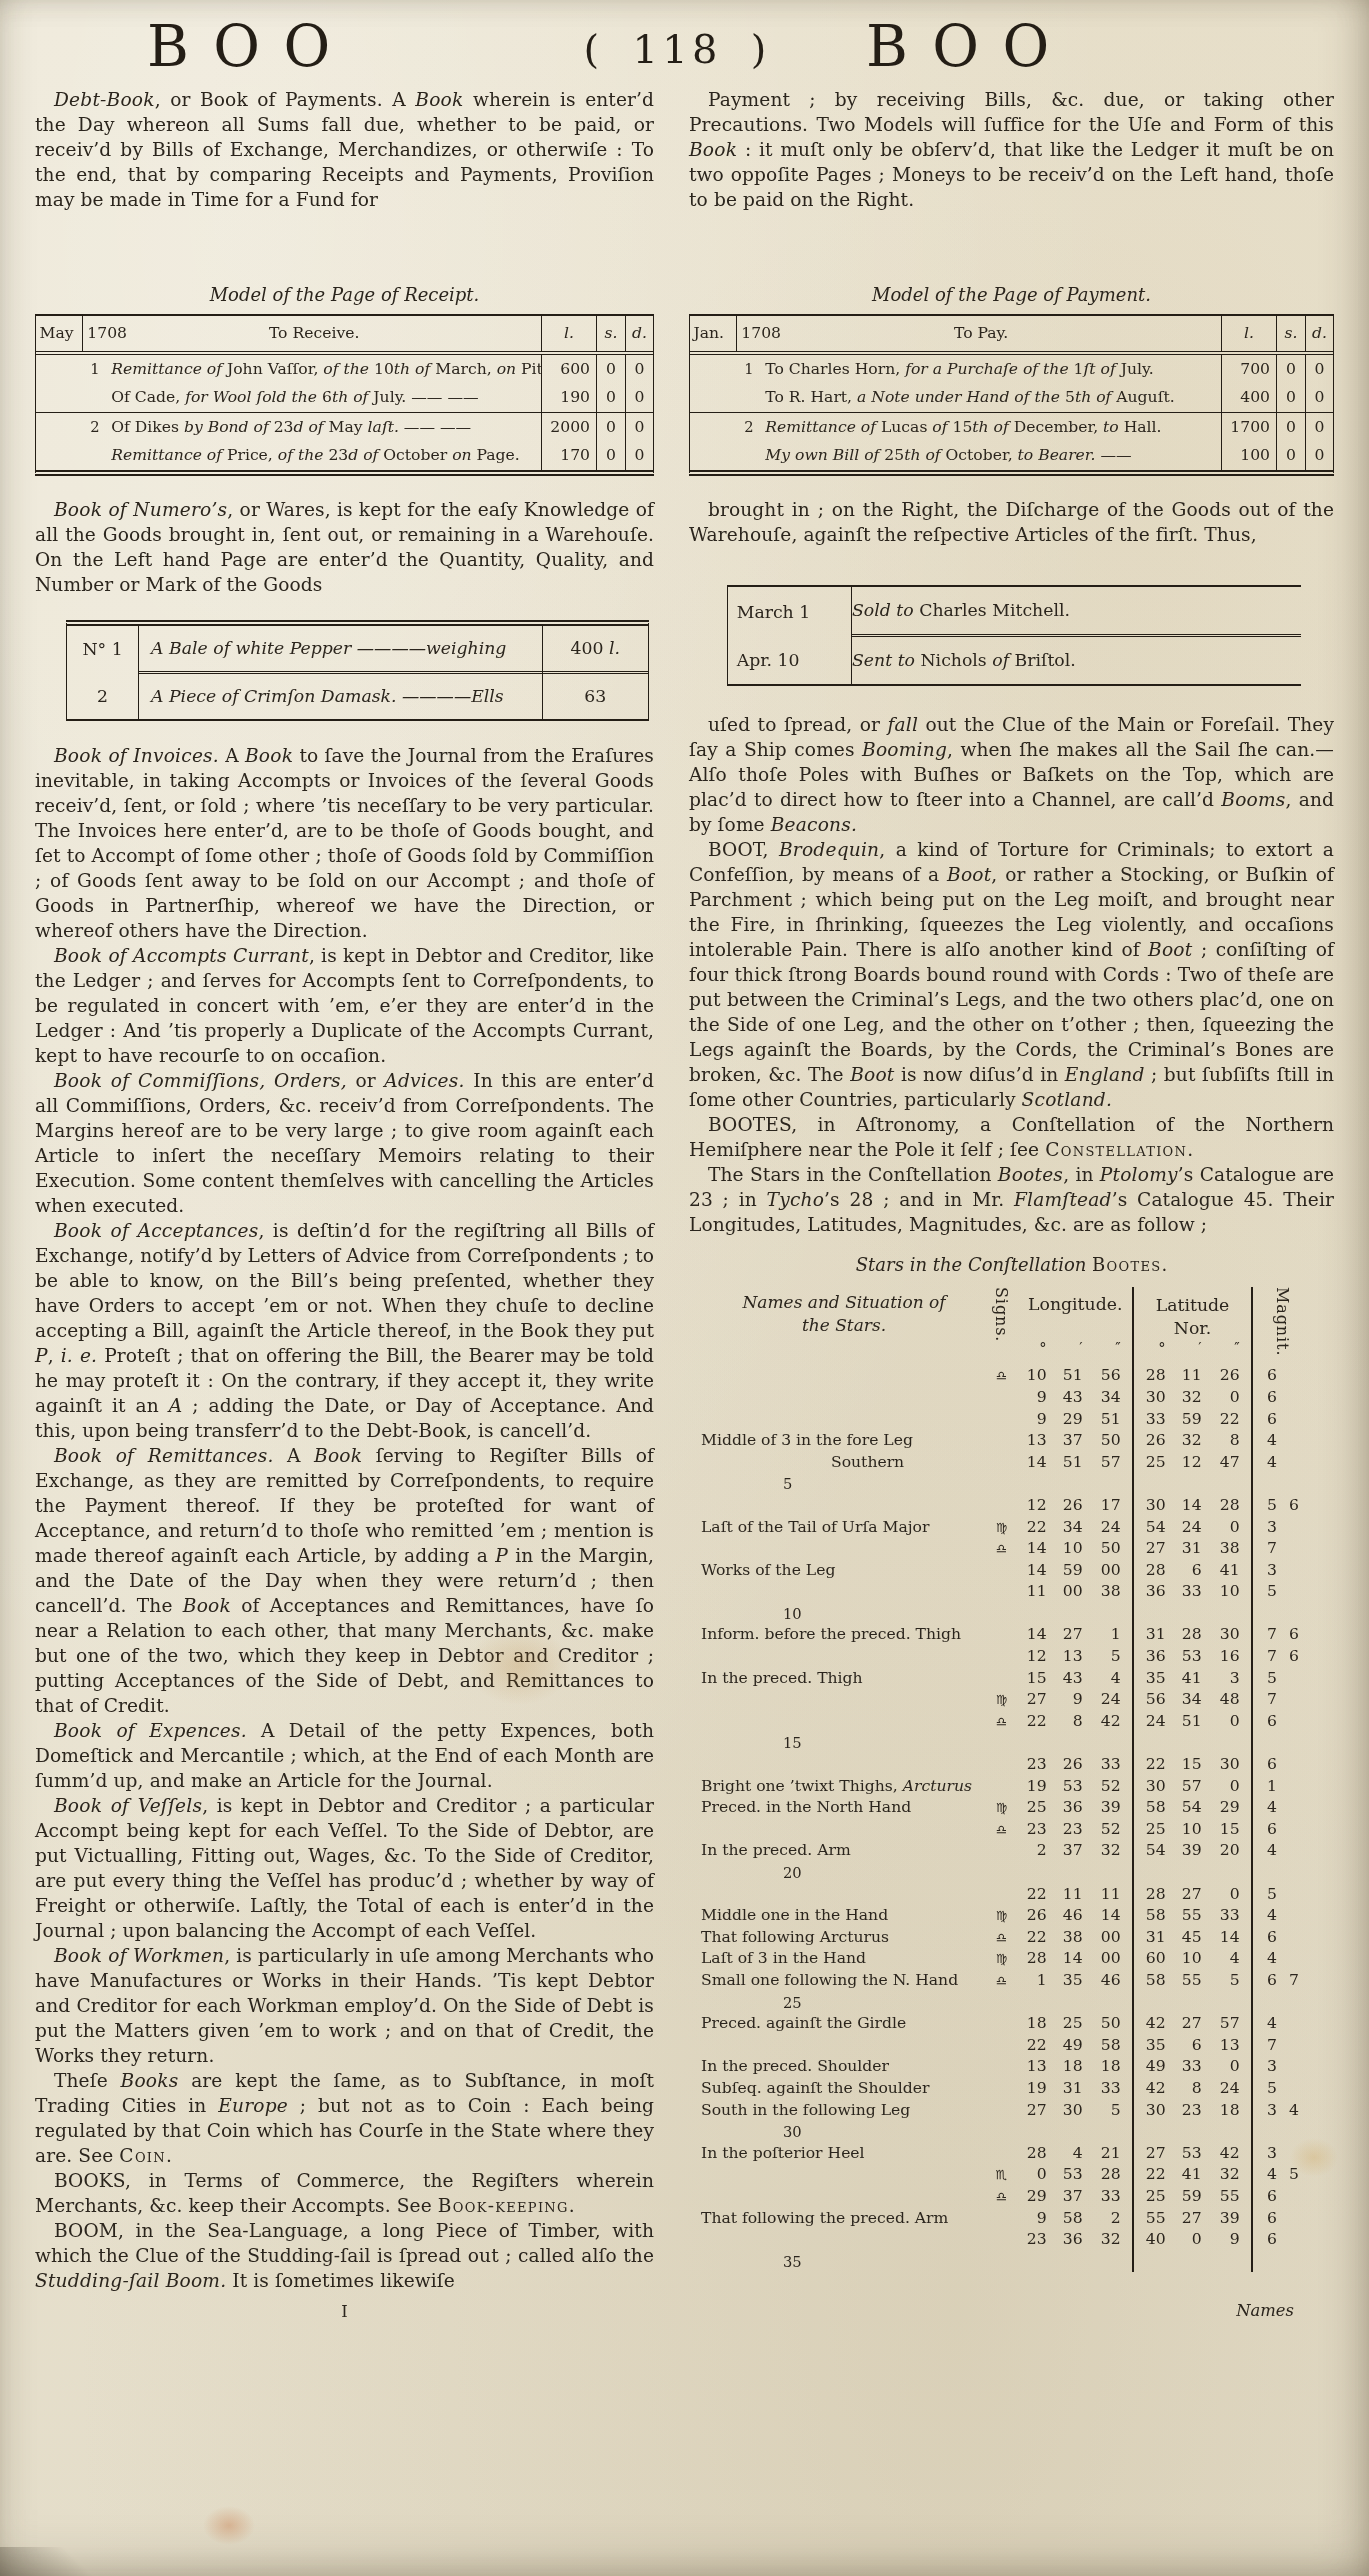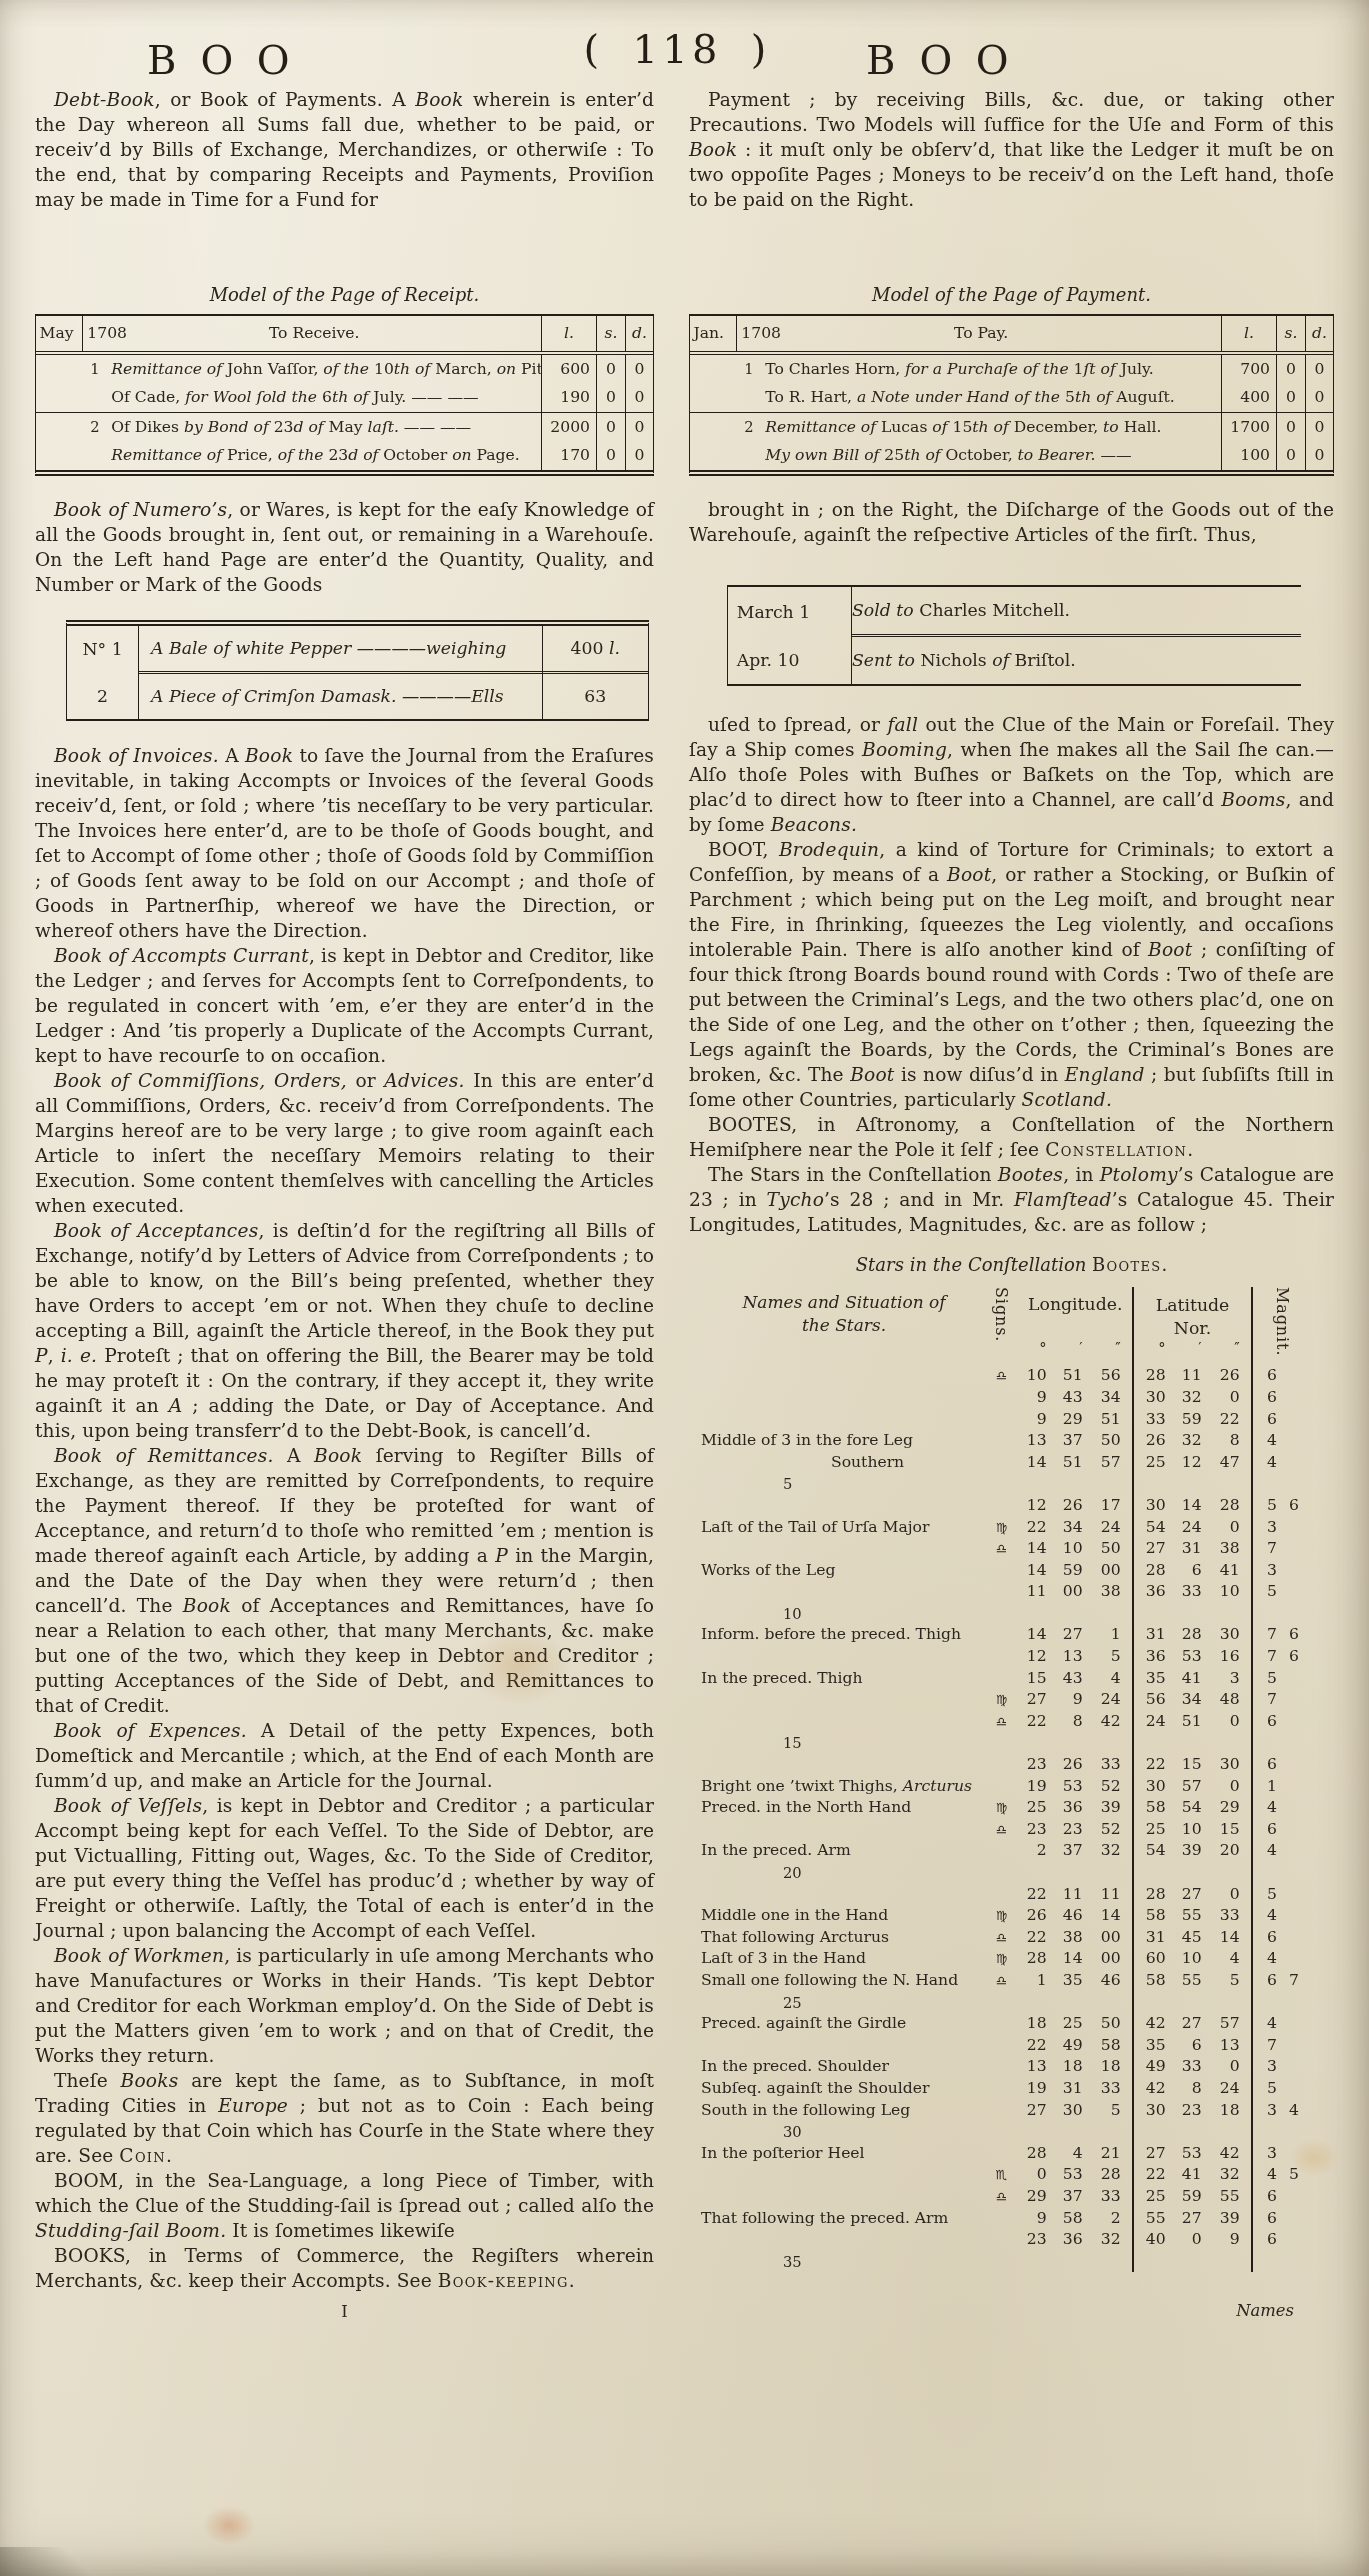--- a/index.html
+++ b/index.html
@@ -19,21 +19,21 @@
     font-family:"DejaVu Serif","Liberation Serif",serif;
   }
   .stain{position:absolute;border-radius:50%;pointer-events:none;}
   .stain.s1{left:467px;top:1627px;width:104px;height:78px;background:radial-gradient(closest-side,rgba(176,118,36,.22),transparent);}
   .stain.s2{left:203px;top:2506px;width:52px;height:39px;background:radial-gradient(closest-side,rgba(190,90,30,.30),transparent);}
   .stain.s3{left:1290px;top:2138px;width:48px;height:39px;background:radial-gradient(closest-side,rgba(200,150,60,.25),transparent);}
   .corner{position:absolute;left:0;bottom:0;width:95px;height:29px;background:linear-gradient(45deg,rgba(40,33,20,.38),transparent 75%);}
 
   
   .running-head{position:relative;height:87px;}
-  .rh{position:absolute;top:37px;font-size:40px;letter-spacing:23.4px;color:#241e16;}
+  .rh{position:absolute;top:13px;font-size:57px;letter-spacing:23.4px;color:#241e16;}
   .rh-left{left:147px;}
   .rh-right{left:866px;}
   .rh-page{left:50%;transform:translateX(-54%);letter-spacing:4.3px;word-spacing:12px;font-size:40px;top:26px;}
 
   
   .columns{display:flex;gap:35px;padding:0 28px 0 35px;}
   .col{box-sizing:border-box;}
   .col-left{width:619px;}
   .col-right{width:645px;}
 
@@ -183,22 +183,22 @@
         </div>
       <p class="para"><i>Book of Invoices.</i>  A <i>Book</i> to ſave the Journal from the Eraſures inevitable, in taking Accompts or Invoices of the ſeveral Goods receiv’d, ſent, or ſold ; where ’tis neceſſary to be very particular.  The Invoices here enter’d, are to be thoſe of Goods bought, and ſet to Accompt of ſome other ; thoſe of Goods ſold by Commiſſion ; of Goods ſent away to be ſold on our Accompt ; and thoſe of Goods in Partnerſhip, whereof we have the Direction, or whereof others have the Direction.</p>
       <p class="para"><i>Book of Accompts Currant</i>, is kept in Debtor and Creditor, like the Ledger ; and ſerves for Accompts ſent to Correſpondents, to be regulated in concert with ’em, e’er they are enter’d in the Ledger :  And ’tis properly a Duplicate of the Accompts Currant, kept to have recourſe to on occaſion.</p>
       <p class="para"><i>Book of Commiſſions, Orders,</i> or <i>Advices.</i>  In this are enter’d all Commiſſions, Orders, &amp;c. receiv’d from Correſpondents.  The Margins hereof are to be very large ; to give room againſt each Article to inſert the neceſſary Memoirs relating to their Execution.  Some content themſelves with cancelling the Articles when executed.</p>
       <p class="para"><i>Book of Acceptances</i>, is deſtin’d for the regiſtring all Bills of Exchange, notify’d by Letters of Advice from Correſpondents ; to be able to know, on the Bill’s being preſented, whether they have Orders to accept ’em or not. When they chuſe to decline accepting a Bill, againſt the Article thereof, in the Book they put <i>P</i>, <i>i. e.</i> Proteſt ; that on offering the Bill, the Bearer may be told he may proteſt it :  On the contrary, if they accept it, they write againſt it an <i>A</i> ; adding the Date, or Day of Acceptance. And this, upon being transferr’d to the Debt-Book, is cancell’d.</p>
       <p class="para"><i>Book of Remittances.</i>  A <i>Book</i> ſerving to Regiſter Bills of Exchange, as they are remitted by Correſpondents, to require the Payment thereof.  If they be proteſted for want of Acceptance, and return’d to thoſe who remitted ’em ; mention is made thereof againſt each Article, by adding a <i>P</i> in the Margin, and the Date of the Day when they were return’d ; then cancell’d.  The <i>Book</i> of Acceptances and Remittances, have ſo near a Relation to each other, that many Merchants, &amp;c. make but one of the two, which they keep in Debtor and Creditor ; putting Acceptances of the Side of Debt, and Remittances to that of Credit.</p>
       <p class="para"><i>Book of Expences.</i>  A Detail of the petty Expences, both Domeſtick and Mercantile ; which, at the End of each Month are ſumm’d up, and make an Article for the Journal.</p>
       <p class="para"><i>Book of Veſſels</i>, is kept in Debtor and Creditor ; a particular Accompt being kept for each Veſſel.  To the Side of Debtor, are put Victualling, Fitting out, Wages, &amp;c. To the Side of Creditor, are put every thing the Veſſel has produc’d ; whether by way of Freight or otherwiſe.  Laſtly, the Total of each is enter’d in the Journal ; upon balancing the Accompt of each Veſſel.</p>
       <p class="para"><i>Book of Workmen</i>, is particularly in uſe among Merchants who have Manufactures or Works in their Hands.  ’Tis kept Debtor and Creditor for each Workman employ’d.  On the Side of Debt is put the Matters given ’em to work ; and on that of Credit, the Works they return.</p>
       <p class="para">Theſe <i>Books</i> are kept the ſame, as to Subſtance, in moſt Trading Cities in <i>Europe</i> ; but not as to Coin :  Each being regulated by that Coin which has Courſe in the State where they are.  See <span class="sc">Coin</span>.</p>
+      <p class="para">BOOKS, in Terms of Commerce, the Regiſters wherein Merchants, &amp;c. keep their Accompts. See <span class="sc">Book-keeping</span>.</p>
       <p class="para">BOOM, in the Sea-Language, a long Piece of Timber, with which the Clue of the Studding-ſail is ſpread out ; called alſo the <i>Studding-ſail Boom.</i>  It is ſometimes likewiſe</p>
-      <p class="para">BOOKS, in Terms of Commerce, the Regiſters wherein Merchants, &amp;c. keep their Accompts. See <span class="sc">Book-keeping</span>.</p>
       <div class="signature">I</div>
     </div>
 
     <div class="col col-right">
       <p class="para">Payment ; by receiving Bills, &amp;c. due, or taking other Precautions.  Two Models will ſuffice for the Uſe and Form of this <i>Book</i> : it muſt only be obſerv’d, that like the Ledger it muſt be on two oppoſite Pages ;  Moneys to be receiv’d on the Left hand, thoſe to be paid on the Right.</p>
       <div class="tbl-caption"><i>Model of the Page of Payment.</i></div>
       <div class="ledger">
           <div class="lg-row lg-head">
             <div class="lg-month">Jan.</div>
             <div class="lg-mid">

